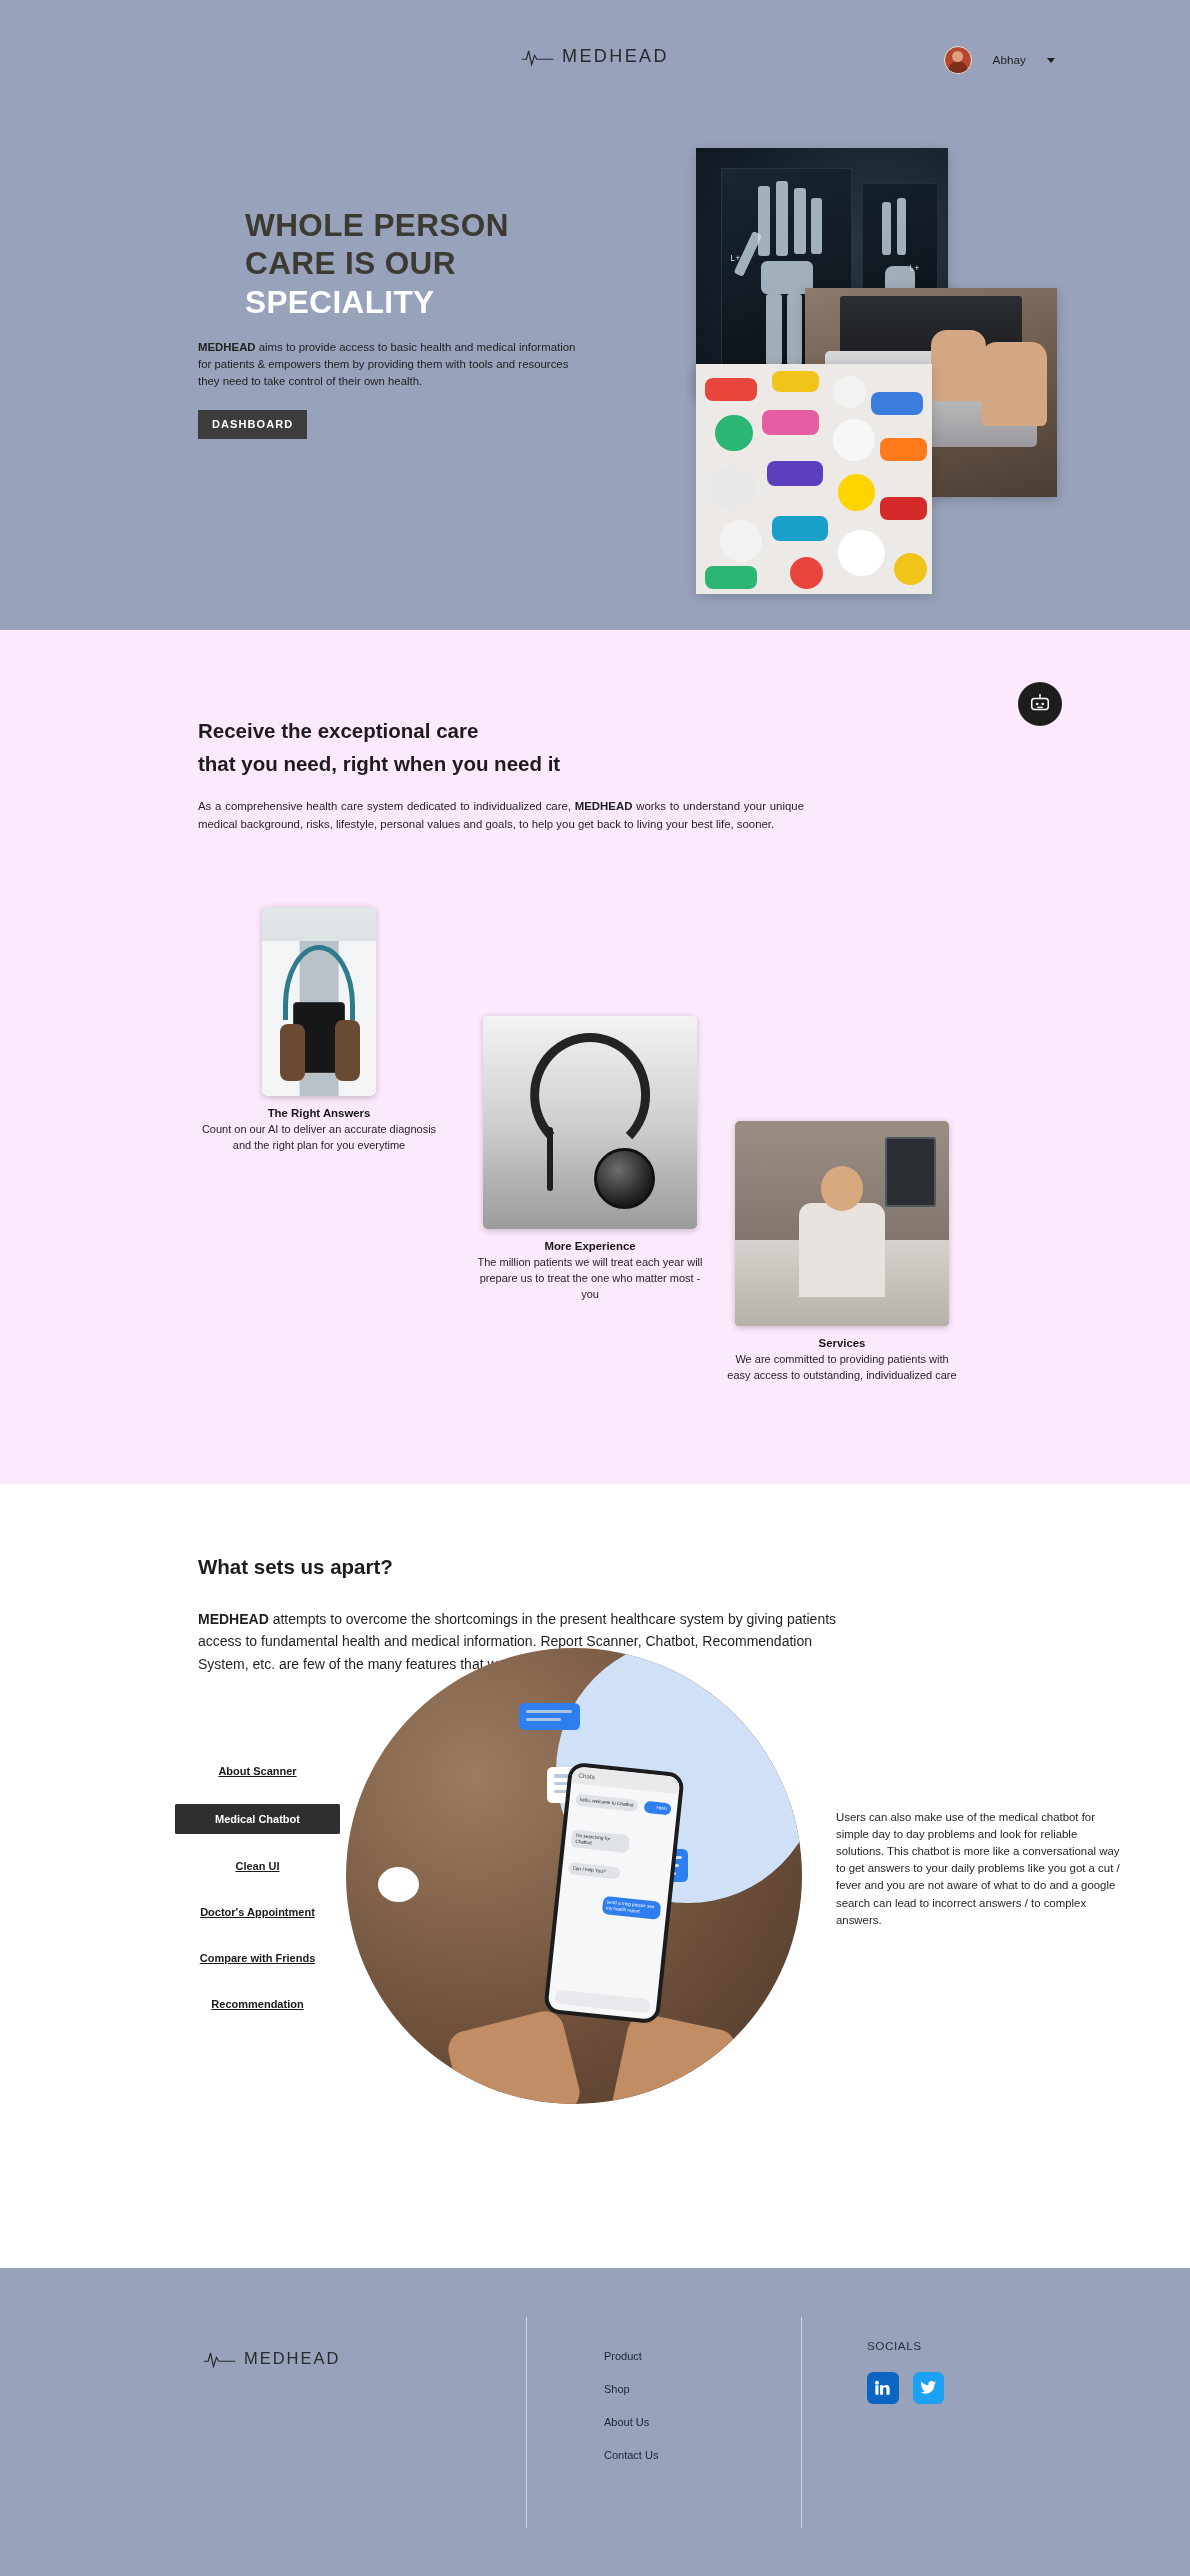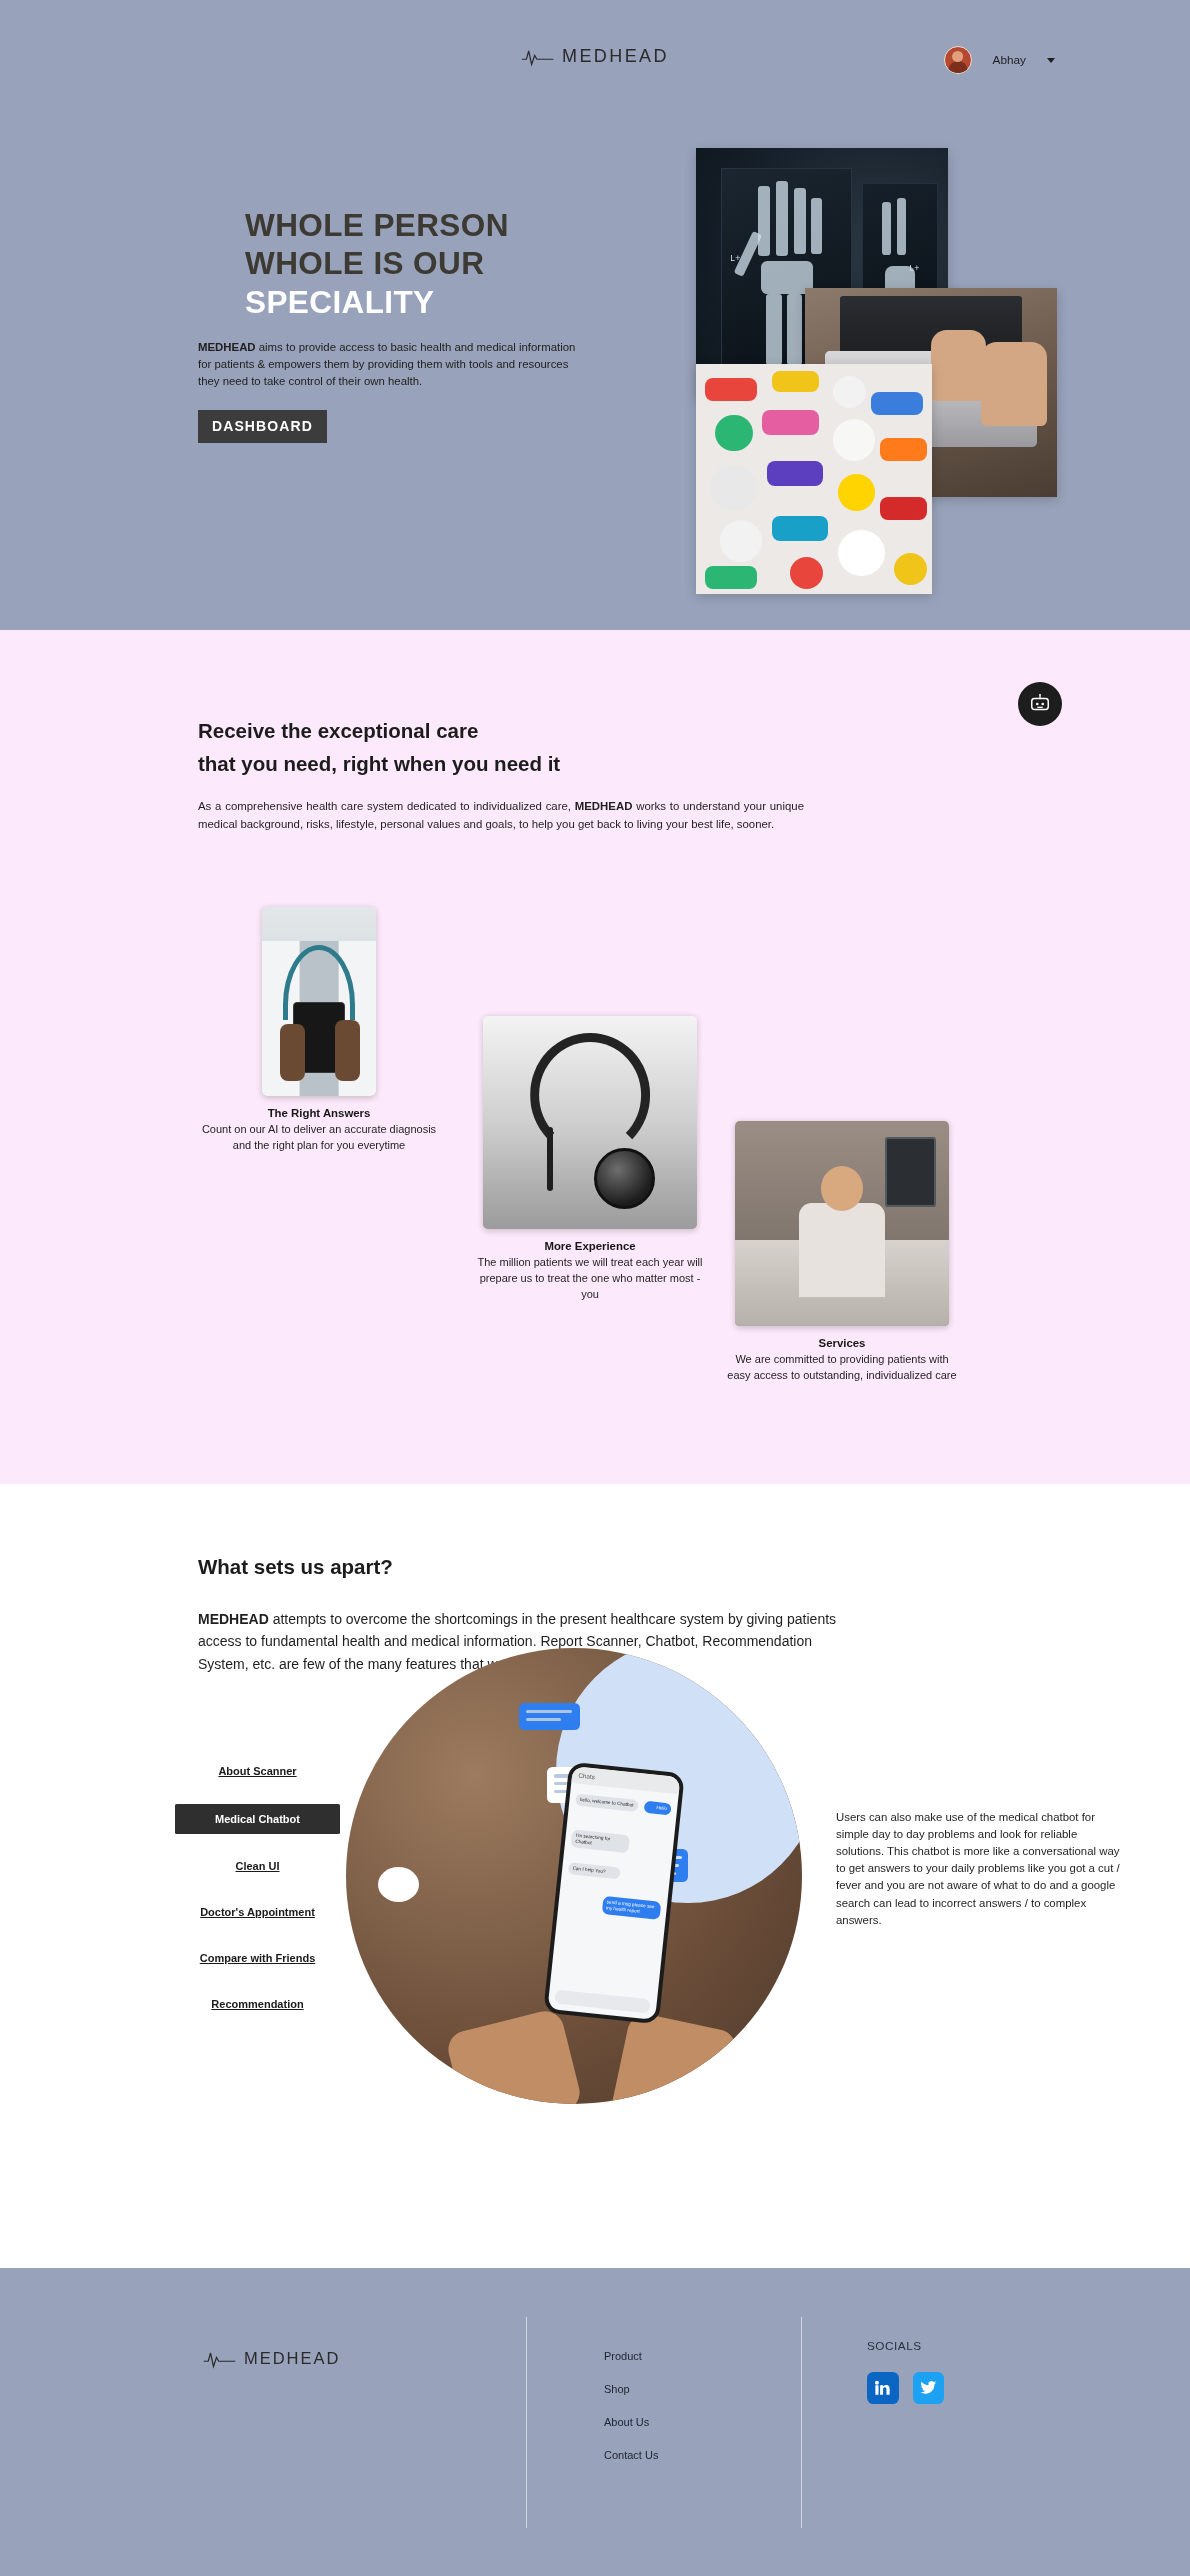--- a/index.html
+++ b/index.html
@@ -104,21 +104,21 @@
     font-size: 11.4px;
     line-height: 1.52;
     color: #22211f;
   }
   .hero-sub b { font-weight: 700; }
   .btn-dash {
     margin-top: 19px;
     display: inline-block;
     background: #3c3c3c;
     color: #ffffff;
-    font-size: 14px;
+    font-size: 11px;
     letter-spacing: 1.1px;
     font-weight: 600;
     padding: 8.7px 14px;
     border: none;
     cursor: pointer;
   }
 
   
   .collage { position: absolute; left: 696px; top: 148px; }
   .ph { position: absolute; overflow: hidden; background: #ccc; }
@@ -538,21 +538,21 @@
       <div class="profile">
         <div class="avatar"></div>
         <span class="profile-name">Abhay</span>
         <span class="caret"></span>
       </div>
     </nav>
 
     <div class="hero-copy">
       <h1 class="hero-title">
         <span>WHOLE PERSON</span><br>
-        <span>WHOLE IS OUR</span><br>
+        <span>CARE IS OUR</span><br>
         <span class="hl">SPECIALITY</span>
       </h1>
       <p class="hero-sub">
         <b>MEDHEAD</b><span> aims to provide access to basic health and medical information for patients &amp; empowers them by providing them with tools and resources they need to take control of their own health.</span>
       </p>
       <button class="btn-dash">DASHBOARD</button>
     </div>
 
     <div class="collage">
 

